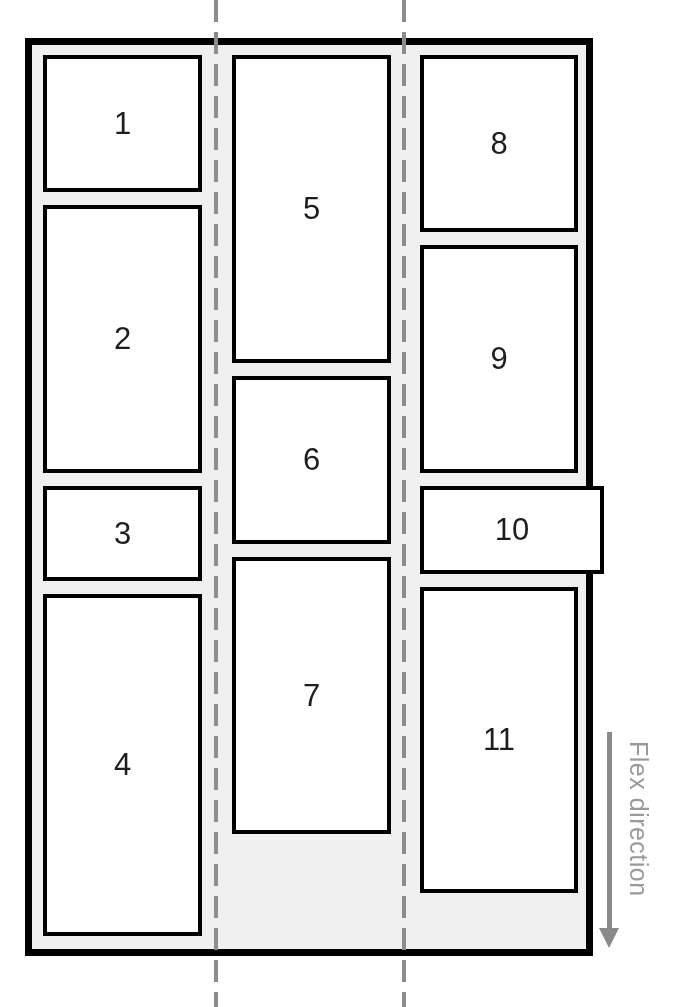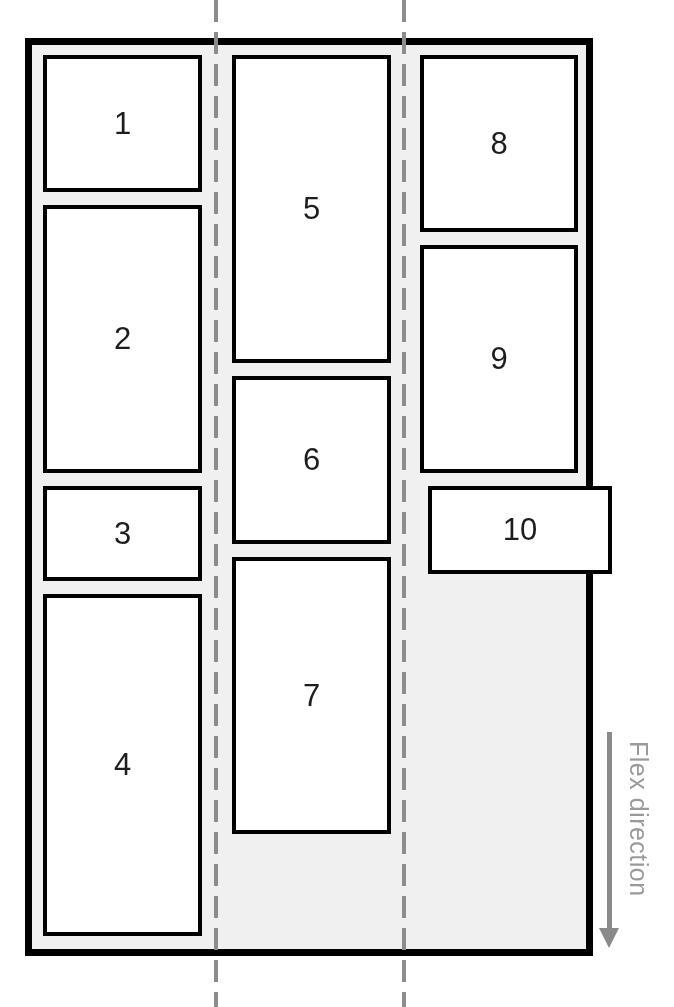--- a/index.html
+++ b/index.html
@@ -51,21 +51,21 @@
   .b2  { left: 43px;  top: 205px; width: 159px; height: 268px; }
   .b3  { left: 43px;  top: 486px; width: 159px; height: 95px;  }
   .b4  { left: 43px;  top: 594px; width: 159px; height: 342px; }
   
   .b5  { left: 232px; top: 55px;  width: 159px; height: 308px; }
   .b6  { left: 232px; top: 376px; width: 159px; height: 168px; }
   .b7  { left: 232px; top: 557px; width: 159px; height: 277px; }
   
   .b8  { left: 420px; top: 55px;  width: 158px; height: 177px; }
   .b9  { left: 420px; top: 245px; width: 158px; height: 228px; }
-  .b10 { left: 420px; top: 486px; width: 184px; height: 88px; margin-left: 8px;  }
+  .b10 { left: 420px; top: 486px; width: 184px; height: 88px;  }
   .b11 { left: 420px; top: 587px; width: 158px; height: 306px; }
 
   .guide {
     position: absolute;
     top: 0;
     width: 4px;
     height: 1007px;
     background: repeating-linear-gradient(
       to bottom,
       var(--guide) 0px,
@@ -116,20 +116,21 @@
   <div class="item b1">1</div>
   <div class="item b2">2</div>
   <div class="item b3">3</div>
   <div class="item b4">4</div>
   <div class="item b5">5</div>
   <div class="item b6">6</div>
   <div class="item b7">7</div>
   <div class="item b8">8</div>
   <div class="item b9">9</div>
   <div class="item b10">10</div>
+  <div class="item b11">11</div>
 
   <div class="guide guide-1"></div>
   <div class="guide guide-2"></div>
 
   <div class="arrow-line"></div>
   <div class="arrow-head"></div>
   <div class="flex-label">Flex direction</div>
 
 </div>
 

